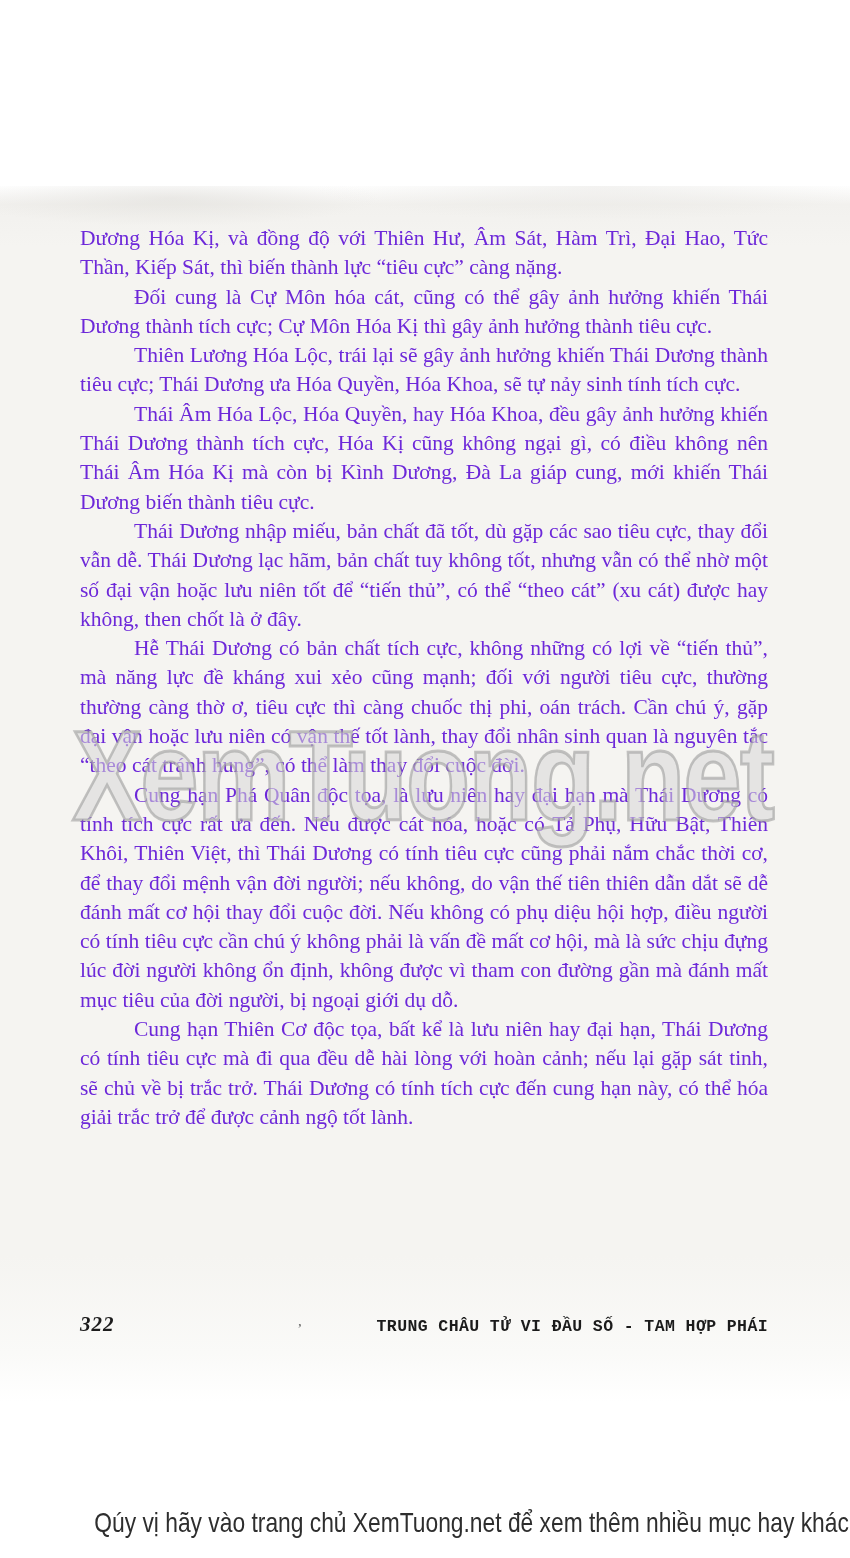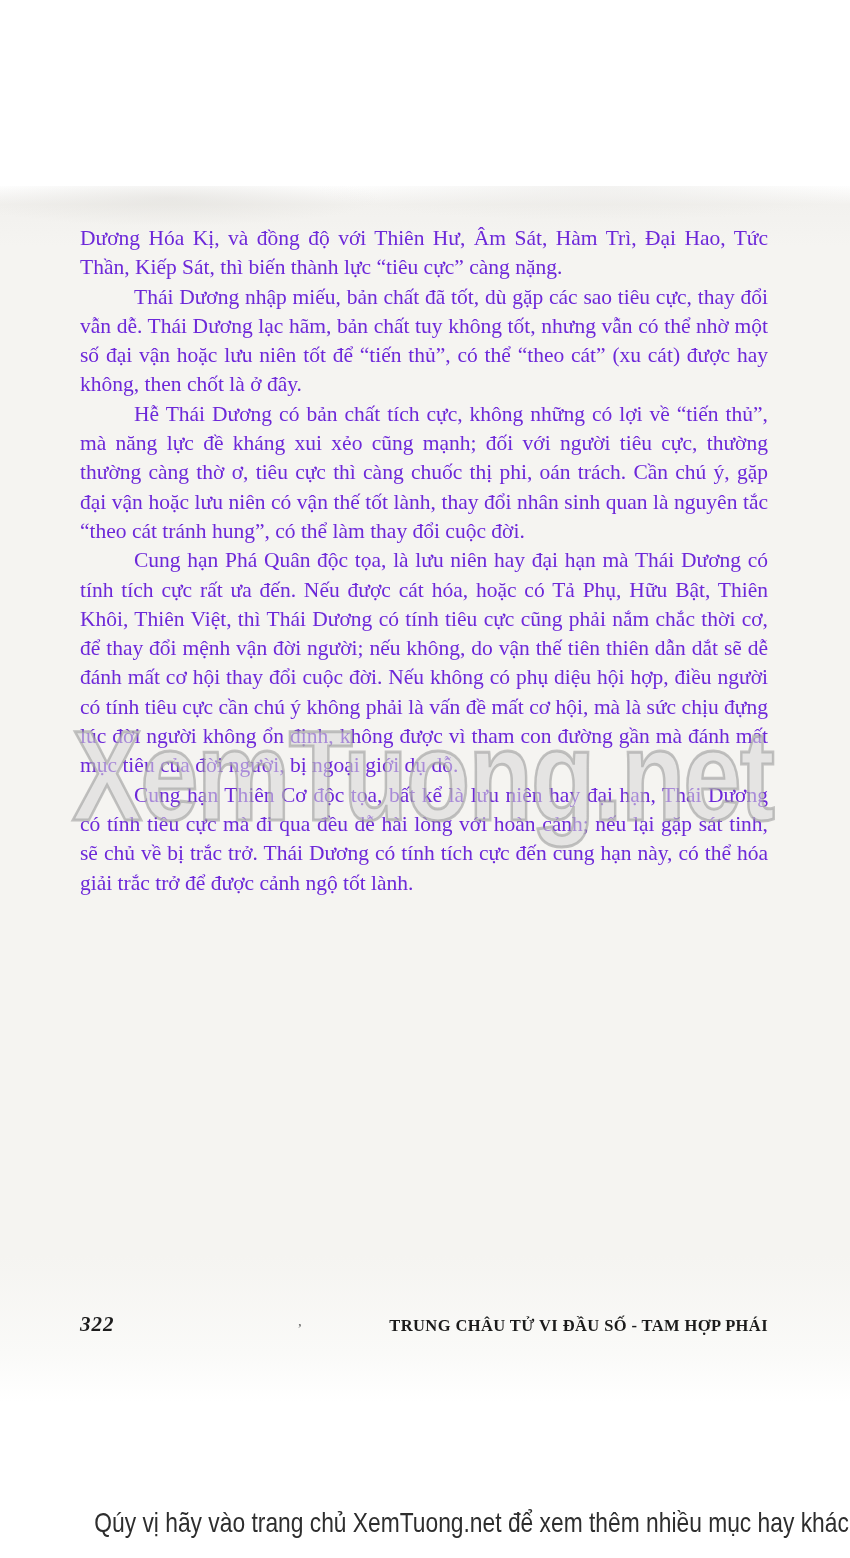--- a/index.html
+++ b/index.html
@@ -53,20 +53,21 @@
     display:flex; justify-content:space-between; align-items:baseline;
     z-index:2;
   }
   .page-num {
     font-style:italic; font-weight:bold;
     font-size:21px; letter-spacing:1px; color:#1c1c1c;text-align:center;
   }
   .running-title {
     font-weight:bold; font-size:16.5px; letter-spacing:0.4px;
     color:#1b1b1b;
+    font-family:Liberation Mono, monospace;
   }
   .speck {
     position:absolute; left:218px; top:2px;
     color:#666; font-size:15px; line-height:1;
   }
 
   
   .promo {
     position:absolute; left:0; top:1506px; width:850px;
     text-align:center; z-index:2;
@@ -79,20 +80,23 @@
     white-space:nowrap;
   }
 </style>
 </head>
 <body>
 
 <div class="scan"></div>
 
 <div class="text-block">
   <p>Dương Hóa Kị, và đồng độ với Thiên Hư, Âm Sát, Hàm Trì, Đại Hao, Tức Thần, Kiếp Sát, thì biến thành lực “tiêu cực” càng nặng.</p>
+  <p class="ind">Đối cung là Cự Môn hóa cát, cũng có thể gây ảnh hưởng khiến Thái Dương thành tích cực; Cự Môn Hóa Kị thì gây ảnh hưởng thành tiêu cực.</p>
+  <p class="ind">Thiên Lương Hóa Lộc, trái lại sẽ gây ảnh hưởng khiến Thái Dương thành tiêu cực; Thái Dương ưa Hóa Quyền, Hóa Khoa, sẽ tự nảy sinh tính tích cực.</p>
+  <p class="ind">Thái Âm Hóa Lộc, Hóa Quyền, hay Hóa Khoa, đều gây ảnh hưởng khiến Thái Dương thành tích cực, Hóa Kị cũng không ngại gì, có điều không nên Thái Âm Hóa Kị mà còn bị Kình Dương, Đà La giáp cung, mới khiến Thái Dương biến thành tiêu cực.</p>
   <p class="ind">Thái Dương nhập miếu, bản chất đã tốt, dù gặp các sao tiêu cực, thay đổi vẫn dễ. Thái Dương lạc hãm, bản chất tuy không tốt, nhưng vẫn có thể nhờ một số đại vận hoặc lưu niên tốt để “tiến thủ”, có thể “theo cát” (xu cát) được hay không, then chốt là ở đây.</p>
   <p class="ind">Hễ Thái Dương có bản chất tích cực, không những có lợi về “tiến thủ”, mà năng lực đề kháng xui xẻo cũng mạnh; đối với người tiêu cực, thường thường càng thờ ơ, tiêu cực thì càng chuốc thị phi, oán trách. Cần chú ý, gặp đại vận hoặc lưu niên có vận thế tốt lành, thay đổi nhân sinh quan là nguyên tắc “theo cát tránh hung”, có thể làm thay đổi cuộc đời.</p>
   <p class="ind">Cung hạn Phá Quân độc tọa, là lưu niên hay đại hạn mà Thái Dương có tính tích cực rất ưa đến. Nếu được cát hóa, hoặc có Tả Phụ, Hữu Bật, Thiên Khôi, Thiên Việt, thì Thái Dương có tính tiêu cực cũng phải nắm chắc thời cơ, để thay đổi mệnh vận đời người; nếu không, do vận thế tiên thiên dẫn dắt sẽ dễ đánh mất cơ hội thay đổi cuộc đời. Nếu không có phụ diệu hội hợp, điều người có tính tiêu cực cần chú ý không phải là vấn đề mất cơ hội, mà là sức chịu đựng lúc đời người không ổn định, không được vì tham con đường gần mà đánh mất mục tiêu của đời người, bị ngoại giới dụ dỗ.</p>
   <p class="ind">Cung hạn Thiên Cơ độc tọa, bất kể là lưu niên hay đại hạn, Thái Dương có tính tiêu cực mà đi qua đều dễ hài lòng với hoàn cảnh; nếu lại gặp sát tinh, sẽ chủ về bị trắc trở. Thái Dương có tính tích cực đến cung hạn này, có thể hóa giải trắc trở để được cảnh ngộ tốt lành.</p>
 </div>
 
 <div class="watermark">XemTuong.net</div>
 
 <div class="page-footer">
   <span class="page-num">322</span>

